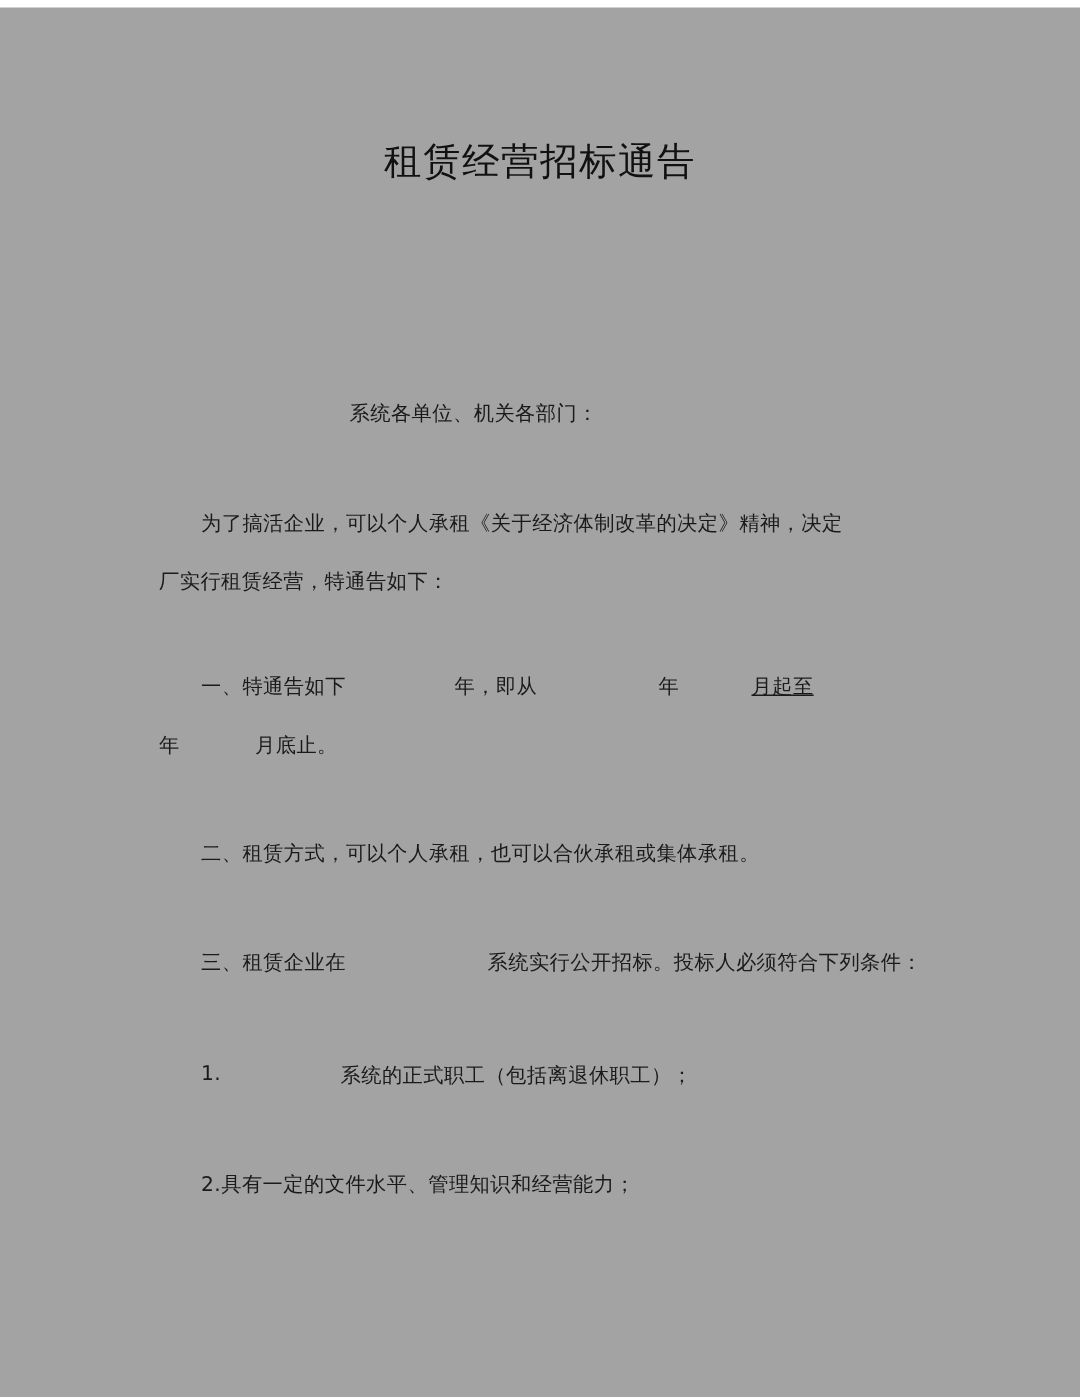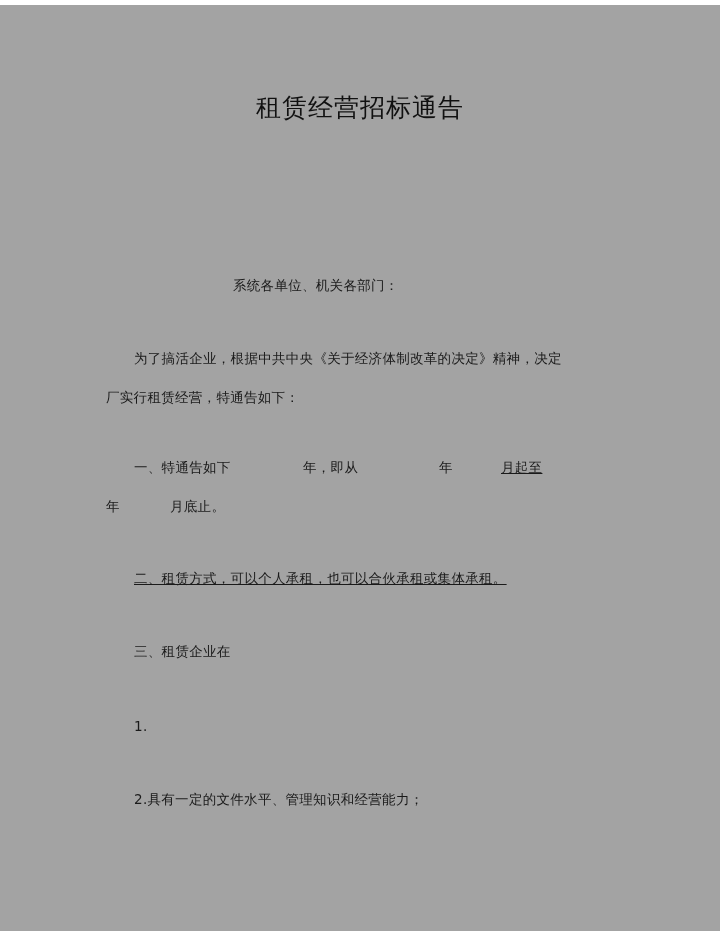--- a/index.html
+++ b/index.html
@@ -33,55 +33,56 @@
       letter-spacing: 1px;
       color: #111;
       white-space: nowrap;
     }
     .line {
       position: absolute;
       font-size: 13.5px;
       white-space: nowrap;
       color: #1a1a1a;
       letter-spacing: 0.3px;
-      margin-top: 10px;
     }
     .seg {
       position: absolute;
       white-space: nowrap;
     }
   </style>
 </head>
 <body>
 
 <div class="page">
 
   <div class="title">租赁经营招标通告</div>
 
   <div class="line" style="left:233px; top:262px;">系统各单位、机关各部门：</div>
 
-  <div class="line" style="left:134px; top:335px;">为了搞活企业，根据中共中央《关于经济体制改革的决定》精神，决定</div>
+  <div class="line" style="left:134px; top:335px;">为了搞活企业，可以个人承租《关于经济体制改革的决定》精神，决定</div>
   <div class="line" style="left:106px; top:374px;">厂实行租赁经营，特通告如下：</div>
 
   <div class="line" style="left:0; top:444px; width:720px; height:20px;">
     <span class="seg" style="left:134px;">一、特通告如下</span>
     <span class="seg" style="left:303px;">年，即从</span>
     <span class="seg" style="left:439px;">年</span>
     <span class="seg" style="left:501px;text-decoration:underline;">月起至</span>
   </div>
   <div class="line" style="left:0; top:483px; width:720px; height:20px;">
     <span class="seg" style="left:106px;">年</span>
     <span class="seg" style="left:170px;">月底止。</span>
   </div>
 
-  <div class="line" style="left:134px; top:555px;text-decoration:underline;">二、租赁方式，可以个人承租，也可以合伙承租或集体承租。</div>
+  <div class="line" style="left:134px; top:555px;">二、租赁方式，可以个人承租，也可以合伙承租或集体承租。</div>
 
   <div class="line" style="left:0; top:628px; width:716px; height:20px;">
     <span class="seg" style="left:134px;">三、租赁企业在</span>
+    <span class="seg" style="left:325px;">系统实行公开招标。投标人必须符合下列条件：</span>
   </div>
 
   <div class="line" style="left:0; top:703px; width:720px; height:20px;">
     <span class="seg" style="left:134px;">1.</span>
+    <span class="seg" style="left:227px;">系统的正式职工（包括离退休职工）；</span>
   </div>
 
   <div class="line" style="left:134px; top:776px;">2.具有一定的文件水平、管理知识和经营能力；</div>
 
 </div>
 
 </body></html>

